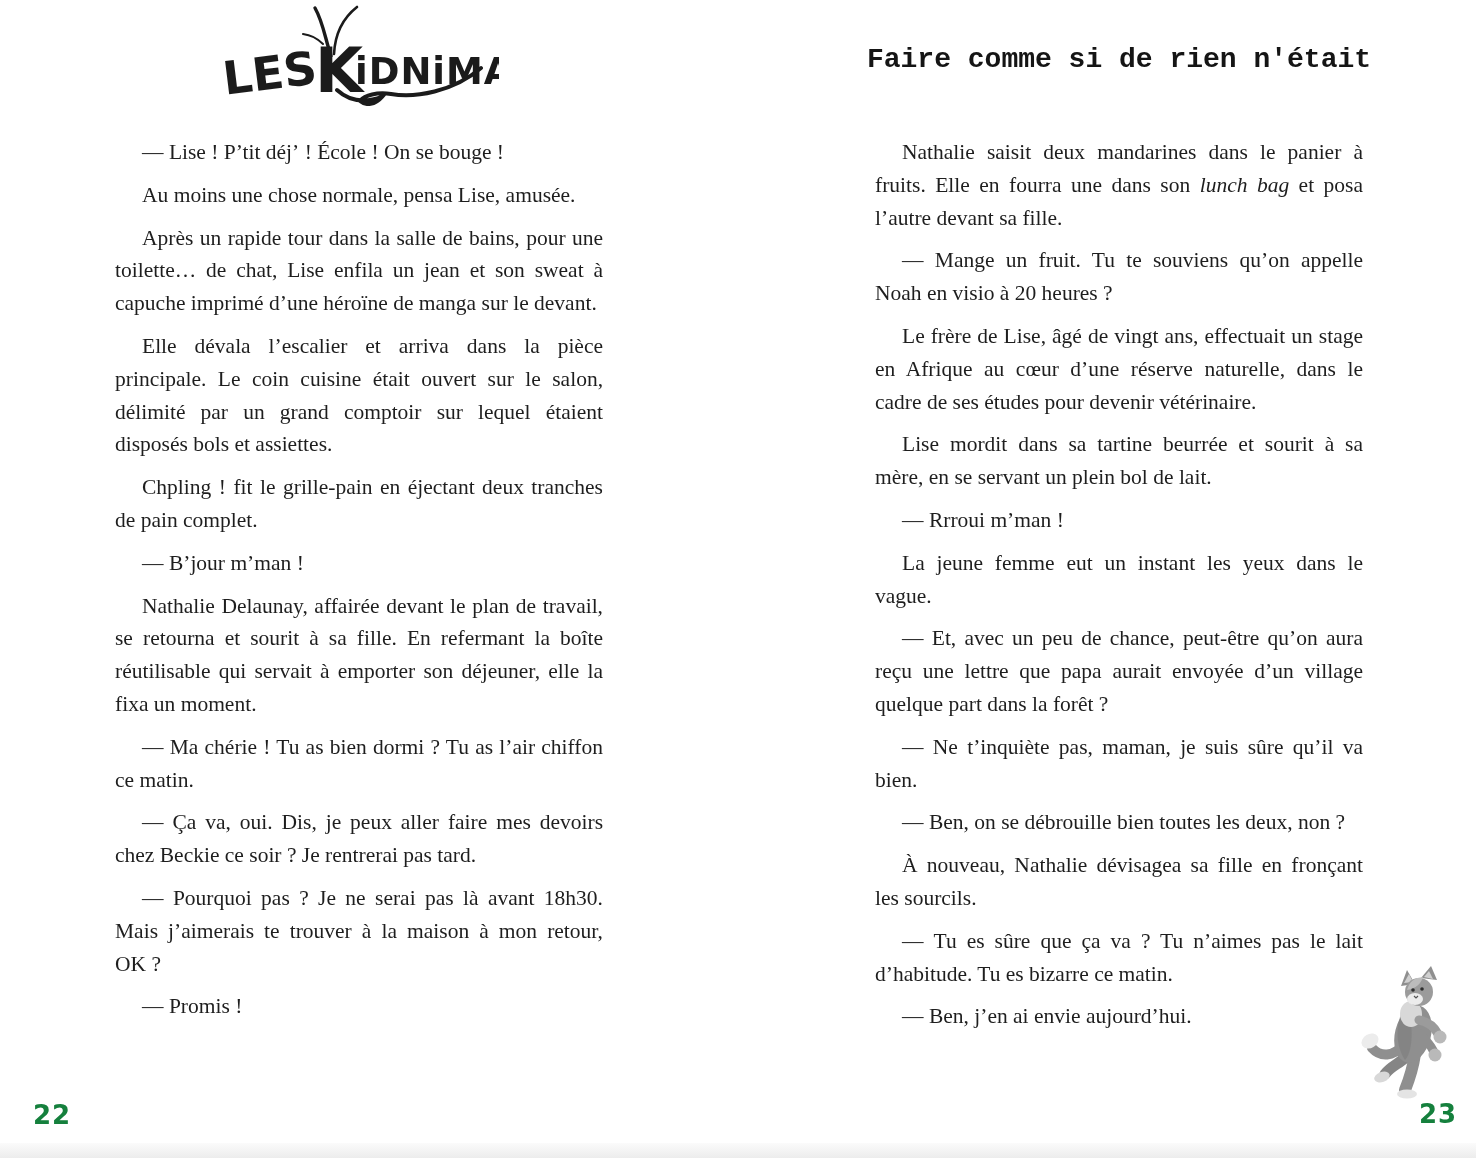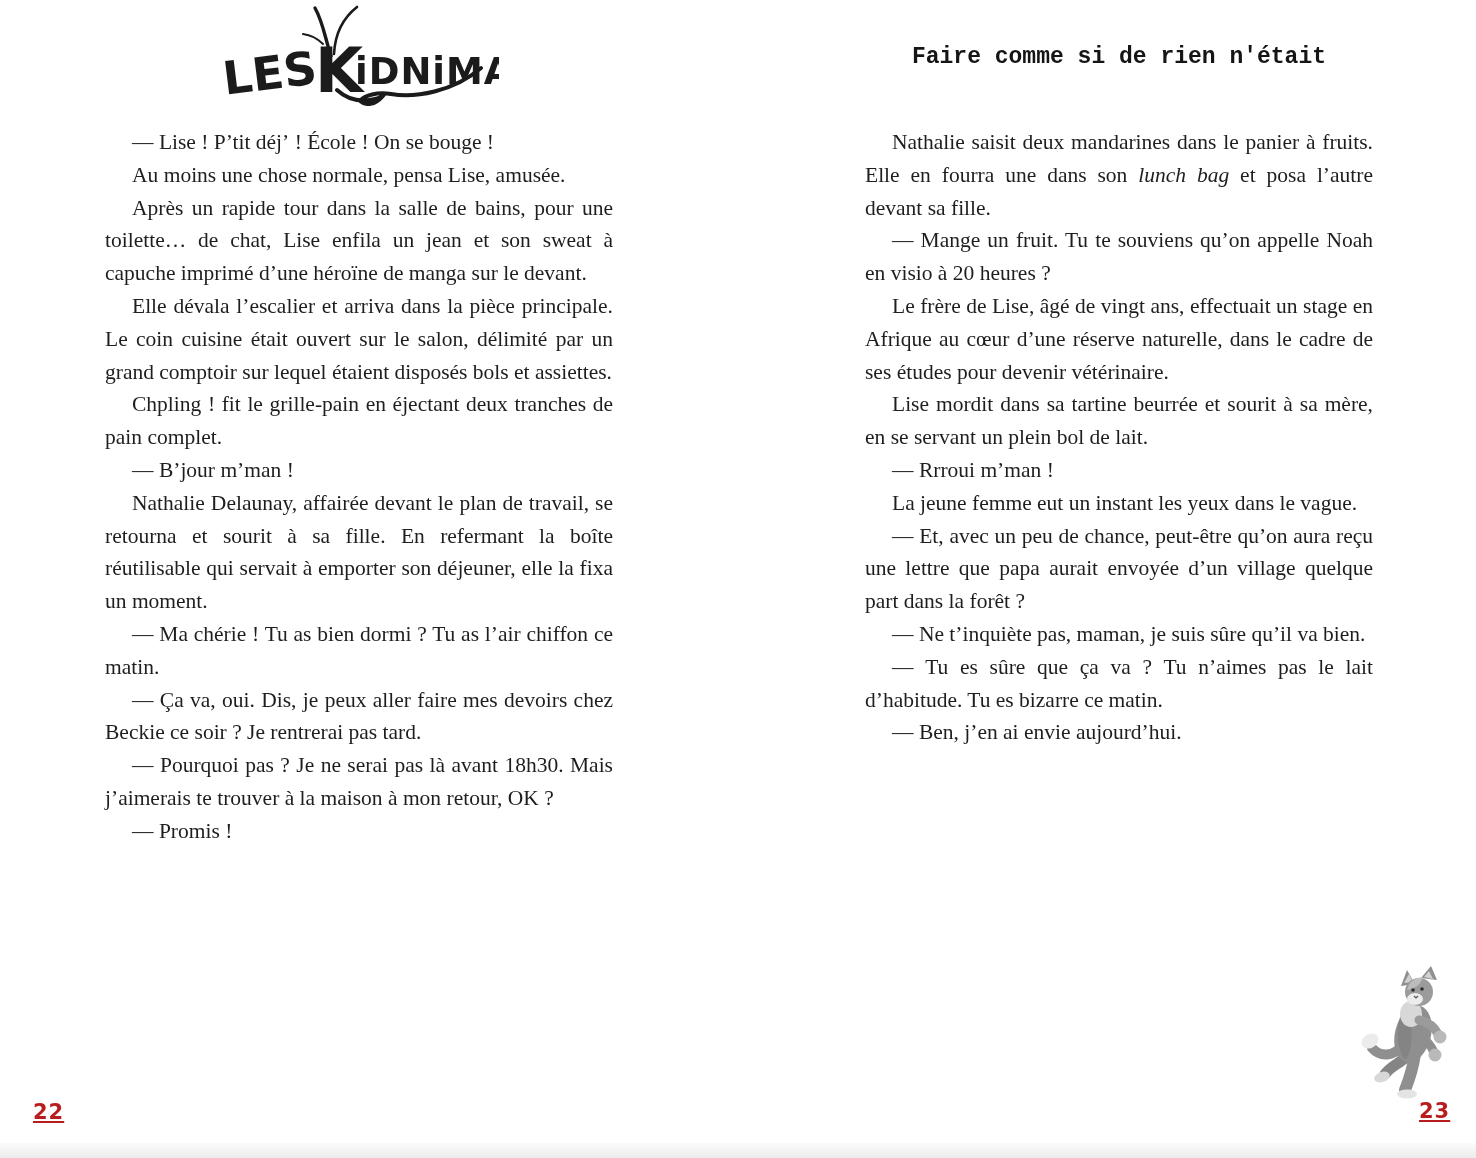--- a/index.html
+++ b/index.html
@@ -18,41 +18,40 @@
   .logo-svg text { fill:#1b1b1b; font-family:"DejaVu Sans", sans-serif; font-weight:bold; }
   .logo-les  { font-size:46px; }
   .logo-k    { font-size:62px; }
   .logo-rest { font-size:37px; letter-spacing:1px; }
 
   
   .chapter-title {
     position:absolute; top:44px; left:127px; width:508px;
     text-align:center;
     font-family:"Liberation Mono", monospace;
-    font-weight:bold; font-size:23px; color:#151515;
+    font-weight:bold; font-size:28px; color:#151515;
     white-space:nowrap;
   }
 
   
   .text-col {
     position:absolute; top:126px; width:508px;
     font-size:21.5px; line-height:32.8px;
     text-align:justify; text-justify:inter-word;
   }
   .col-left  { left:105px; }
   .col-right { left:127px; }
-  .text-col p { margin:0; text-indent:27px; }
+  .text-col p { margin:10px; text-indent:27px; }
   .text-col em { font-style:italic; }
 
   
   .page-number {
     position:absolute; font-family:"DejaVu Sans", sans-serif;
-    font-weight:bold; font-size:21px; color:#b91c1c;
+    font-weight:bold; font-size:26px; color:#15803d;
     letter-spacing:1px;
-    text-decoration:underline;
   }
   .pn-left  { left:33px;  top:1100px; }
   .pn-right { left:681px; top:1099px; }
 
   
   .cat-wrap { position:absolute; left:617px; top:960px; width:104px; height:142px; }
 
   
   .scan-edge {
     position:absolute; left:0; right:0; bottom:0; height:15px;
@@ -110,20 +109,22 @@
 
     <div class="text-col col-right">
         <p>Nathalie saisit deux mandarines dans le panier à fruits. Elle en fourra une dans son <em>lunch bag</em> et posa l’autre devant sa fille.</p>
         <p>—&nbsp;Mange un fruit. Tu te souviens qu’on appelle Noah en visio à 20 heures&nbsp;?</p>
         <p>Le frère de Lise, âgé de vingt ans, effectuait un stage en Afrique au cœur d’une réserve naturelle, dans le cadre de ses études pour devenir vétérinaire.</p>
         <p>Lise mordit dans sa tartine beurrée et sourit à sa mère, en se servant un plein bol de lait.</p>
         <p>—&nbsp;Rrroui m’man&nbsp;!</p>
         <p>La jeune femme eut un instant les yeux dans le vague.</p>
         <p>—&nbsp;Et, avec un peu de chance, peut-être qu’on aura reçu une lettre que papa aurait envoyée d’un village quelque part dans la forêt&nbsp;?</p>
         <p>—&nbsp;Ne t’inquiète pas, maman, je suis sûre qu’il va bien.</p>
+        <p>—&nbsp;Ben, on se débrouille bien toutes les deux, non&nbsp;?</p>
+        <p>À nouveau, Nathalie dévisagea sa fille en fronçant les sourcils.</p>
         <p>—&nbsp;Tu es sûre que ça va&nbsp;? Tu n’aimes pas le lait d’habitude. Tu es bizarre ce matin.</p>
         <p>—&nbsp;Ben, j’en ai envie aujourd’hui.</p>
       </div>
 
     <div class="cat-wrap">
       <svg width="104" height="142" viewBox="0 0 104 142">
 
         <path d="M48,86 C38,96 26,98 17,88" stroke="#8f8f8f" stroke-width="10" fill="none" stroke-linecap="round"></path>
         <ellipse cx="15" cy="81" rx="9" ry="7" fill="#ececec" transform="rotate(-30 15 81)"></ellipse>
 

